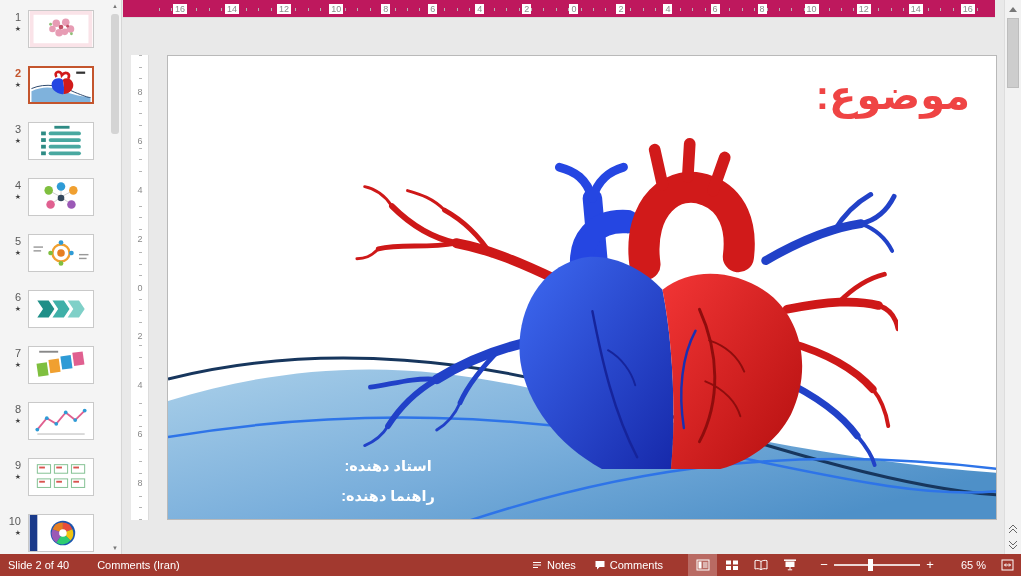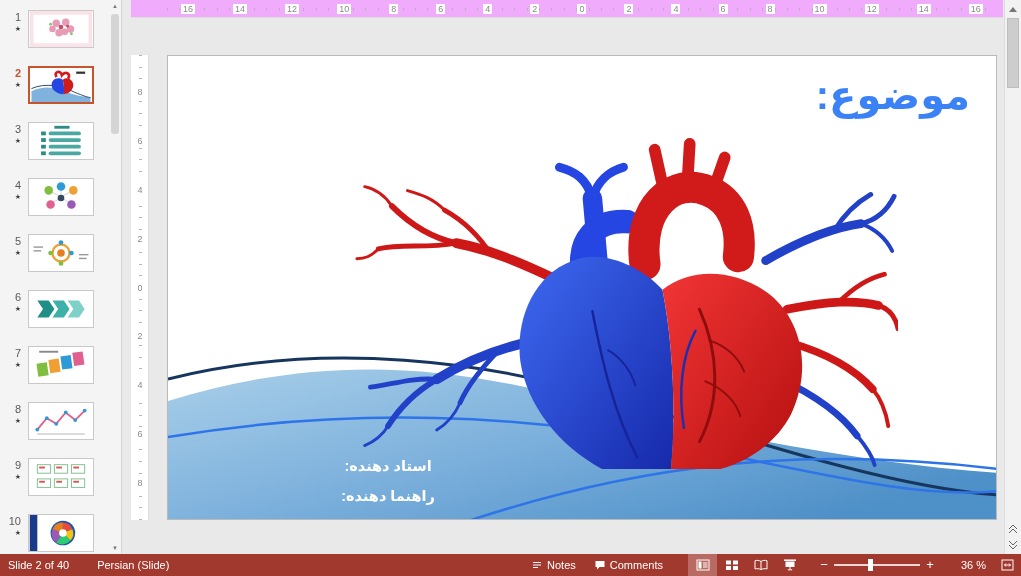--- a/index.html
+++ b/index.html
@@ -27,22 +27,22 @@
   .thumb-row.selected .thumb-num { color: var(--selection-border, #c4552d); font-weight: bold; }
 
   #thumb-scrollbar { position: absolute; left: 110px; top: 0; width: 10px; height: 554px; }
   #thumb-scrollbar .t-arrow { position: absolute; left: 0; width: 10px; height: 12px; display: flex; align-items: center; justify-content: center; color: #777; font-size: 6px; }
   #thumb-scrollbar .t-up { top: 0; }
   #thumb-scrollbar .t-down { bottom: 0; }
   #thumb-scrollbar .t-thumb { position: absolute; left: 1px; top: 14px; width: 8px; height: 120px; background: #d4d4d4; border-radius: 3px; }
 
   
   #ruler-h {
-    position: absolute; left: 131px; top: 0; width: 872px; height: 18px;
-    background: #f0abfc; border-bottom: 1px solid #dcdcdc;
+    position: absolute; left: 123px; top: 0; width: 872px; height: 18px;
+    background: #be185d; border-bottom: 1px solid #dcdcdc;
   }
   .ruler-h-inner {
     position: absolute; left: 36px; top: 0; width: 830px; height: 18px;
     display: flex; justify-content: space-between; align-items: center; padding: 0 14px;
   }
   .ruler-h-inner::before {
     content: ""; position: absolute; left: 0; right: 0; top: 8px; height: 3px;
     background: repeating-linear-gradient(to right, #b5b5b5 0 1px, transparent 1px 12.4px);
   }
   .ruler-h-inner span, .ruler-v-inner span {
@@ -63,21 +63,21 @@
   }
   .ruler-v-inner span { padding: 2px 0; }
 
   
   #slide {
     position: absolute; left: 167px; top: 55px; width: 830px; height: 465px;
     background: #fff; border: 1px solid #b9b9b9; overflow: hidden;
   }
   .slide-title {
     position: absolute; top: 16px; right: 26px; z-index: 5;
-    direction: rtl; font-size: 40px; font-weight: bold; color: #3b82f6;
+    direction: rtl; font-size: 40px; font-weight: bold; color: #ef4444;
   }
   .wave-art { position: absolute; left: 0; bottom: 0; width: 830px; height: 170px; z-index: 2; }
   .heart-art { position: absolute; left: 185px; top: 78px; width: 545px; height: 335px; z-index: 3; }
   .slide-credits {
     position: absolute; left: 135px; bottom: 8px; width: 170px; z-index: 4;
     text-align: center; direction: rtl; color: #fff; font-size: 14.5px; font-weight: bold; line-height: 30px;
   }
 
   
   #v-scrollbar {
@@ -483,21 +483,21 @@
   </div>
   <div class="nav-btn nav-next">
     <svg width="10" height="10">
         <path d="M1,1 L5,5 L9,1 M1,5 L5,9 L9,5" stroke="#666" fill="none"></path>
       </svg>
   </div>
 </div>
 
 <div id="status-bar">
   <div class="sb-item" id="sb-slide">Slide 2 of 40</div>
-  <div class="sb-item" id="sb-lang">Persian (Slide)</div>
+  <div class="sb-item" id="sb-lang">Comments (Iran)</div>
 
   <div class="sb-right">
     <div class="sb-btn">
       <svg width="12" height="12">
           <path d="M2,3.5 H10 M2,6 H10 M2,8.5 H7" stroke="#fff" stroke-width="1.2" fill="none"></path>
         </svg>
       <span>Notes</span>
     </div>
     <div class="sb-btn">
       <svg width="12" height="12">
@@ -538,21 +538,21 @@
     </div>
 
     <div class="sb-zoom">
       <div class="zoom-btn">−</div>
       <div class="zoom-slider">
         <div class="zoom-thumb"></div>
       </div>
       <div class="zoom-btn">+</div>
     </div>
 
-    <div class="sb-item" id="zoom-percent">36 %</div>
+    <div class="sb-item" id="zoom-percent">65 %</div>
 
     <div class="sb-fit">
       <svg width="13" height="12">
         <rect x="1" y="1" width="11" height="10" fill="none" stroke="#fff"></rect>
         <path d="M3.5,6 H9.5 M3.5,6 L5,4.5 M3.5,6 L5,7.5 M9.5,6 L8,4.5 M9.5,6 L8,7.5" stroke="#fff" stroke-width="1" fill="none"></path>
       </svg>
     </div>
   </div>
 </div>
 

